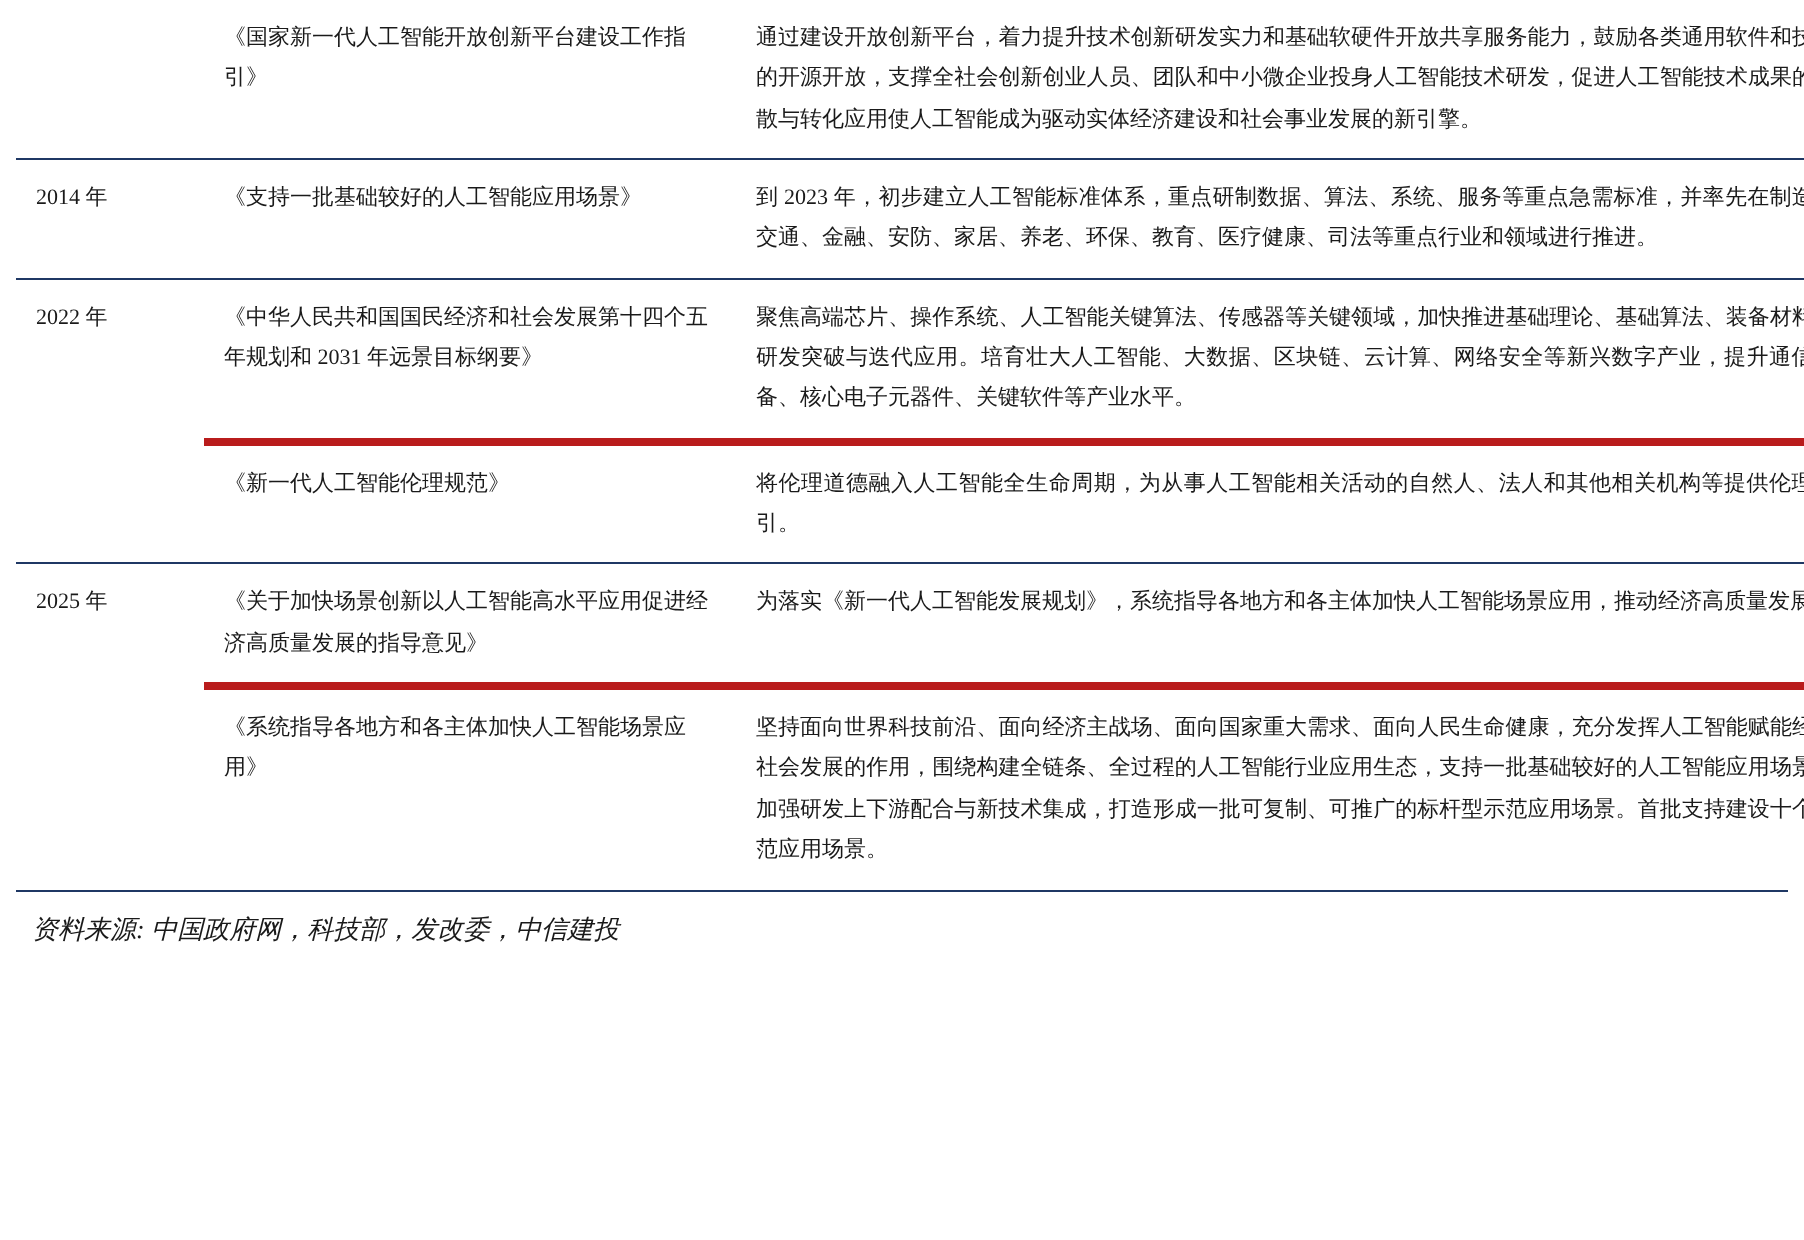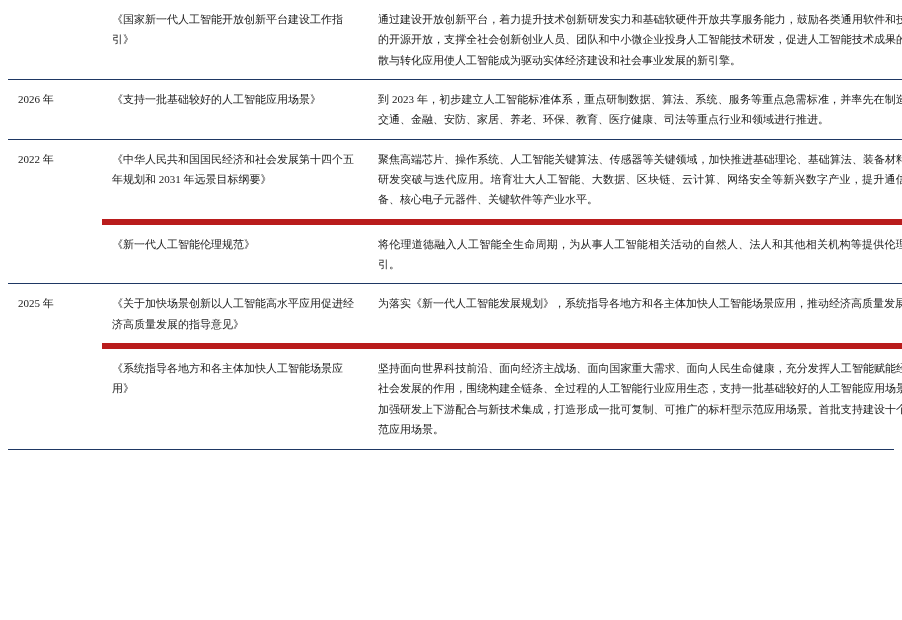--- a/index.html
+++ b/index.html
@@ -47,21 +47,21 @@
   td.col-desc {
     width: 540px;
     text-align: justify;
   }
   
   tr.rule-major > td {
     border-top: 1.2px solid #1f3864;
   }
   tr.rule-minor > td.col-doc,
   tr.rule-minor > td.col-desc {
-    border-top: 6px solid #b91c1c;
+    border-top: 4px solid #b91c1c;
   }
   .bottom-rule {
     width: 886px;
     height: 0;
     border-top: 1.2px solid #1f3864;
     margin: 0 0 0 0;
   }
   .source {
     width: 886px;
     box-sizing: border-box;
@@ -81,21 +81,21 @@
   <table class="policy-table">
     <tbody>
 
       <tr class="rule-none">
         <td class="col-year"></td>
         <td class="col-doc">《国家新一代人工智能开放创新平台建设工作指引》</td>
         <td class="col-desc">通过建设开放创新平台，着力提升技术创新研发实力和基础软硬件开放共享服务能力，鼓励各类通用软件和技术的开源开放，支撑全社会创新创业人员、团队和中小微企业投身人工智能技术研发，促进人工智能技术成果的扩散与转化应用使人工智能成为驱动实体经济建设和社会事业发展的新引擎。</td>
       </tr>
 
       <tr class="rule-major">
-        <td class="col-year">2026 年</td>
+        <td class="col-year">2014 年</td>
         <td class="col-doc">《支持一批基础较好的人工智能应用场景》</td>
         <td class="col-desc">到 2023 年，初步建立人工智能标准体系，重点研制数据、算法、系统、服务等重点急需标准，并率先在制造、交通、金融、安防、家居、养老、环保、教育、医疗健康、司法等重点行业和领域进行推进。</td>
       </tr>
 
       <tr class="rule-major">
         <td class="col-year">2022 年</td>
         <td class="col-doc">《中华人民共和国国民经济和社会发展第十四个五年规划和 2031 年远景目标纲要》</td>
         <td class="col-desc">聚焦高端芯片、操作系统、人工智能关键算法、传感器等关键领域，加快推进基础理论、基础算法、装备材料等研发突破与迭代应用。培育壮大人工智能、大数据、区块链、云计算、网络安全等新兴数字产业，提升通信设备、核心电子元器件、关键软件等产业水平。</td>
       </tr>
 
@@ -115,14 +115,15 @@
         <td class="col-year"></td>
         <td class="col-doc">《系统指导各地方和各主体加快人工智能场景应用》</td>
         <td class="col-desc">坚持面向世界科技前沿、面向经济主战场、面向国家重大需求、面向人民生命健康，充分发挥人工智能赋能经济社会发展的作用，围绕构建全链条、全过程的人工智能行业应用生态，支持一批基础较好的人工智能应用场景，加强研发上下游配合与新技术集成，打造形成一批可复制、可推广的标杆型示范应用场景。首批支持建设十个示范应用场景。</td>
       </tr>
 
     </tbody>
   </table>
 
   <div class="bottom-rule"></div>
 
+  <div class="source">资料来源: 中国政府网，科技部，发改委，中信建投</div>
 
 </div>
 
 </body></html>

